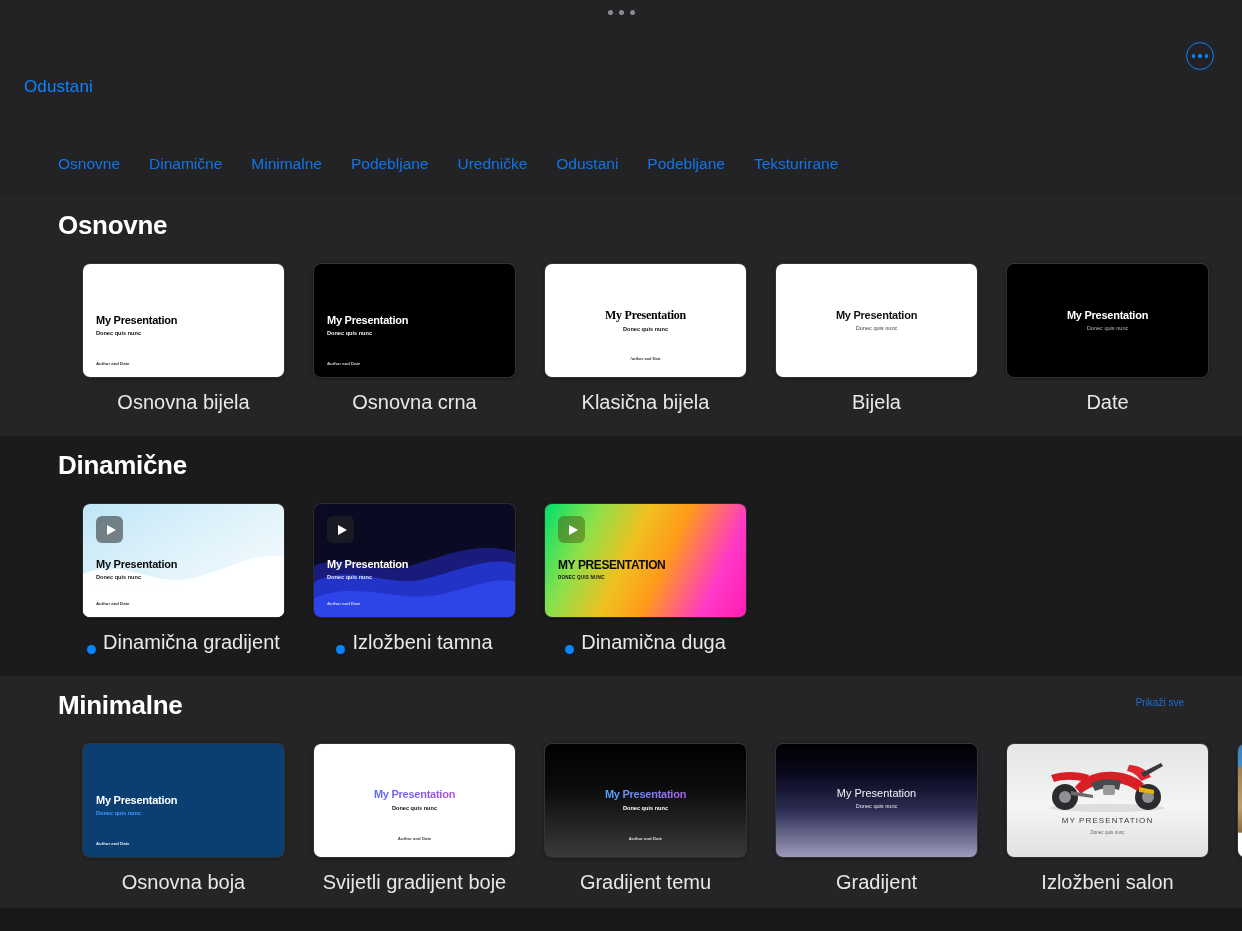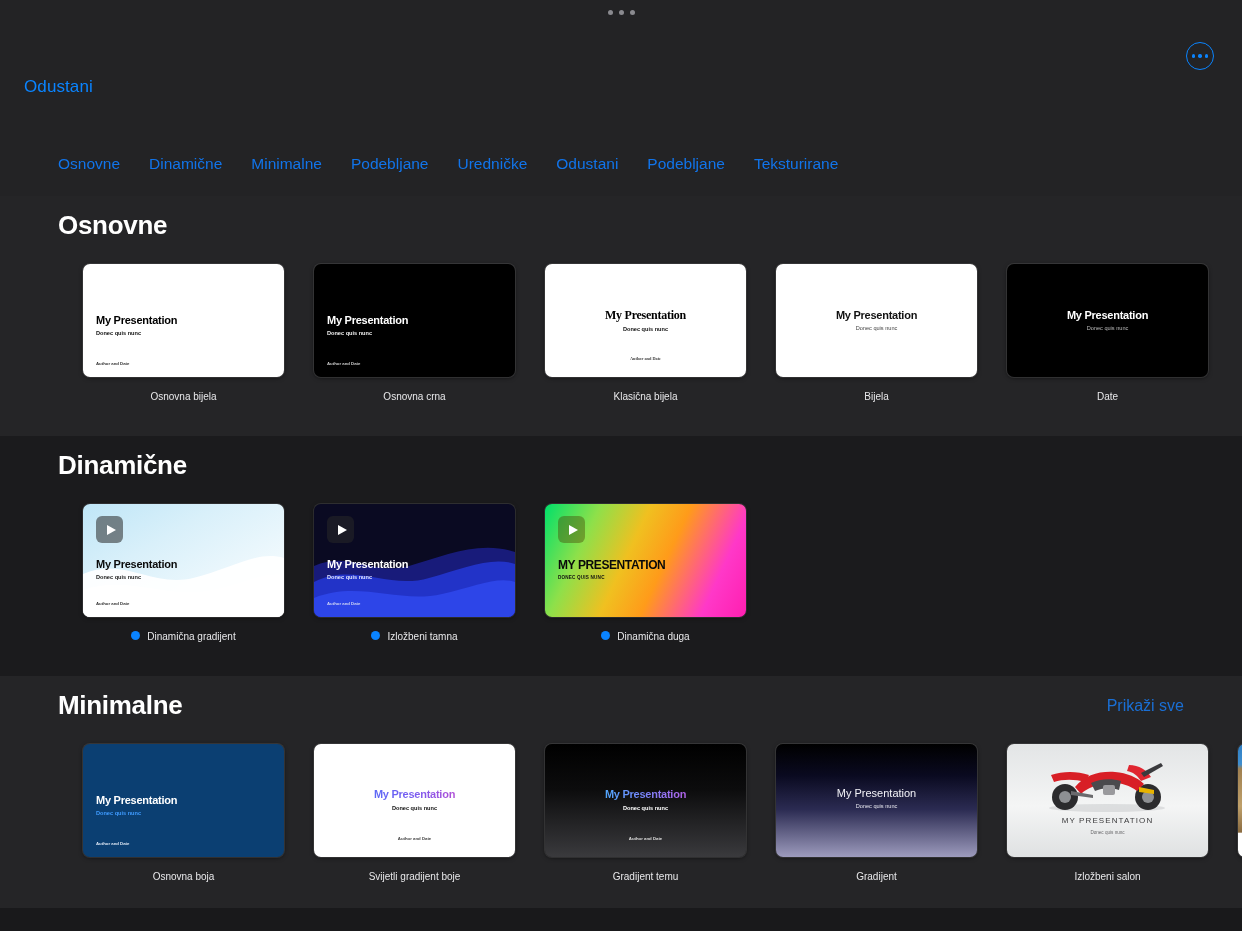--- a/index.html
+++ b/index.html
@@ -28,30 +28,30 @@
   .tab { font-size:15.5px; color:#1174ea; margin-right:29px; cursor:pointer; white-space:nowrap; }
 
   
   .section { position:absolute; left:0; width:1242px; }
   .sec-osnovne   { top:196px; height:240px; background:#252527; }
   .sec-dinamicne { top:436px; height:240px; background:#1b1b1d; }
   .sec-minimalne { top:676px; height:232px; background:#252527; }
   .sec-footer    { top:908px; height:23px;  background:#19191b; }
 
   .sec-head { position:absolute; left:58px; font-size:26px; font-weight:bold; color:#fff; letter-spacing:-0.3px; }
-  .show-all { position:absolute; right:58px; font-size:16px; color:#1a6fd4; cursor:pointer; }
+  .show-all { position:absolute; right:58px; font-size:10px; color:#1a6fd4; cursor:pointer; }
 
   .row { position:absolute; left:58px; display:flex;margin-left:25px; }
   .cell { width:231px; position:relative; }
 
   
   .thumb { position:relative; width:201px; height:113px; border-radius:7px; overflow:hidden;
            box-shadow:0 0 0 1px rgba(255,255,255,.10), 0 1px 4px rgba(0,0,0,.55); }
-  .caption { width:201px; text-align:center; margin-top:14px; font-size:10px; color:#e8e8ea;
-             display:flex; align-items:flex-start; justify-content:center; gap:7px; white-space:nowrap; }
+  .caption { width:201px; text-align:center; margin-top:14px; font-size:20px; color:#e8e8ea;
+             display:flex; align-items:flex-end; justify-content:center; gap:7px; white-space:nowrap; }
   .dot { width:9px; height:9px; border-radius:50%; background:#0a84ff; flex:none; }
 
   
   .s-title { font-weight:bold; letter-spacing:-0.25px; }
   .s-sub   { font-weight:bold; }
   .s-auth  { font-weight:bold; }
 
   .L { position:absolute; left:13px; }
   .ttl-L  { top:50px;  font-size:11px; }
   .sub-L  { top:66px;  font-size:5.6px; }

